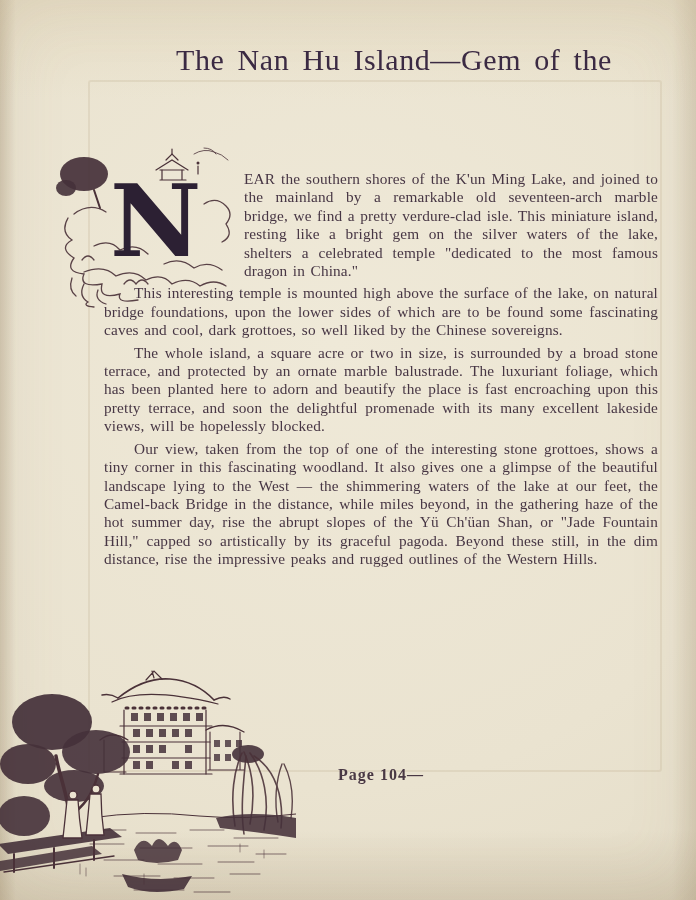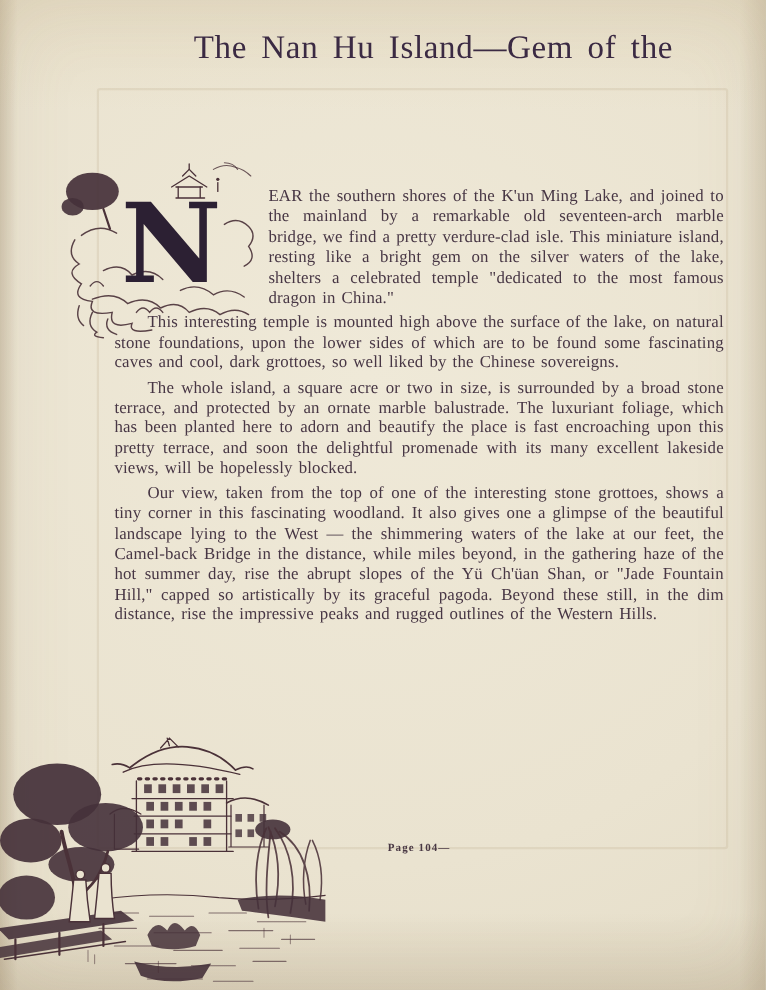--- a/index.html
+++ b/index.html
@@ -12,36 +12,36 @@
       linear-gradient(270deg, rgba(140,118,84,0.18), rgba(0,0,0,0) 24px),
       linear-gradient(0deg, rgba(140,118,84,0.16), rgba(0,0,0,0) 70px),
       radial-gradient(120% 90% at 48% 38%, #efe9d8 0%, #eae3d0 55%, #e2dac4 100%);
     box-shadow: inset 0 0 70px rgba(130,108,74,0.12);
   }
   .plate-mark{
     position:absolute;left:88px;top:80px;width:570px;height:688px;
     border:2px solid rgba(187,170,136,0.22);border-radius:3px;
   }
   .title{
-    position:absolute;top:20px;left:110px;right:18px;text-align:center;
+    position:absolute;top:36px;left:110px;right:18px;text-align:center;
     font-size:30px;line-height:47px;color:#3b2a43;
     letter-spacing:0.6px;word-spacing:5px;
   }
   .body-text{
     position:absolute;top:166px;left:100px;width:562px;
     font-size:15.3px;line-height:18.4px;color:#473644;
     text-align:justify;letter-spacing:0.15px;word-spacing:1.5px;
   }
   .body-text p{margin:4px;}
   .body-text p.indent{text-indent:30px;}
   .dropcap-art{float:left;width:186px;height:130px;margin:-22px 4px 0 -46px;}
   .dropcap-art svg{display:block;width:186px;height:165px;overflow:visible;}
   .page-number{
     position:absolute;top:766px;left:100px;width:562px;text-align:center;
-    font-size:10px;font-weight:bold;color:#493844;letter-spacing:1px;
+    font-size:16px;font-weight:bold;color:#493844;letter-spacing:1px;
   }
   .footer-art{position:absolute;left:-6px;top:668px;width:302px;height:234px;}
   .footer-art svg{display:block;width:302px;height:234px;}
   .ink{stroke:#4a3138;fill:none;stroke-linecap:round;}
   .inkfill{fill:#45313a;stroke:none;}
 </style>
 </head>
 <body>
 
 <div class="page">
@@ -83,21 +83,21 @@
           <path d="M144,22 v8"></path>
           <circle cx="144" cy="19" r="1.5" fill="#4a3138" stroke="none"></circle>
           <path d="M140,10 q10,-6 20,-2 q8,2 14,8" opacity="0.8" stroke-width="1"></path>
           <path d="M150,4 q8,0 12,6" opacity="0.8" stroke-width="1"></path>
         </g>
         <text x="56" y="112" font-family="DejaVu Serif, Liberation Serif, serif" font-size="100" font-weight="bold" fill="#2c2033">N</text>
       </svg>
     </div>
 
     <p>EAR the southern shores of the K'un Ming Lake, and joined to the mainland by a remarkable old seventeen-arch marble bridge, we find a pretty verdure-clad isle.  This miniature island, resting like a bright gem on the silver waters of the lake, shelters a celebrated temple "dedicated to the most famous dragon in China."</p>
-    <p class="indent">This interesting temple is mounted high above the surface of the lake, on natural stone foundations, upon the lower sides of which are to be found some fascinating caves and cool, dark grottoes, so well liked by the Chinese sovereigns.</p>
+    <p class="indent">This interesting temple is mounted high above the surface of the lake, on natural bridge foundations, upon the lower sides of which are to be found some fascinating caves and cool, dark grottoes, so well liked by the Chinese sovereigns.</p>
     <p class="indent">The whole island, a square acre or two in size, is surrounded by a broad stone terrace, and protected by an ornate marble balustrade.  The luxuriant foliage, which has been planted here to adorn and beautify the place is fast encroaching upon this pretty terrace, and soon the delightful promenade with its many excellent lakeside views, will be hopelessly blocked.</p>
     <p class="indent">Our view, taken from the top of one of the interesting stone grottoes, shows a tiny corner in this fascinating woodland.  It also gives one a glimpse of the beautiful landscape lying to the West — the shimmering waters of the lake at our feet, the Camel-back Bridge in the distance, while miles beyond, in the gathering haze of the hot summer day, rise the abrupt slopes of the Yü Ch'üan Shan, or "Jade Fountain Hill," capped so artistically by its graceful pagoda.  Beyond these still, in the dim distance, rise the impressive peaks and rugged outlines of the Western Hills.</p>
   </div>
 
   <div class="page-number">Page 104—</div>
 
   <div class="footer-art">
     <svg viewBox="0 0 302 234">
       <g>
         <path class="ink" stroke-width="1.6" d="M124,30 Q150,9 176,11 Q202,13 220,32"></path>

